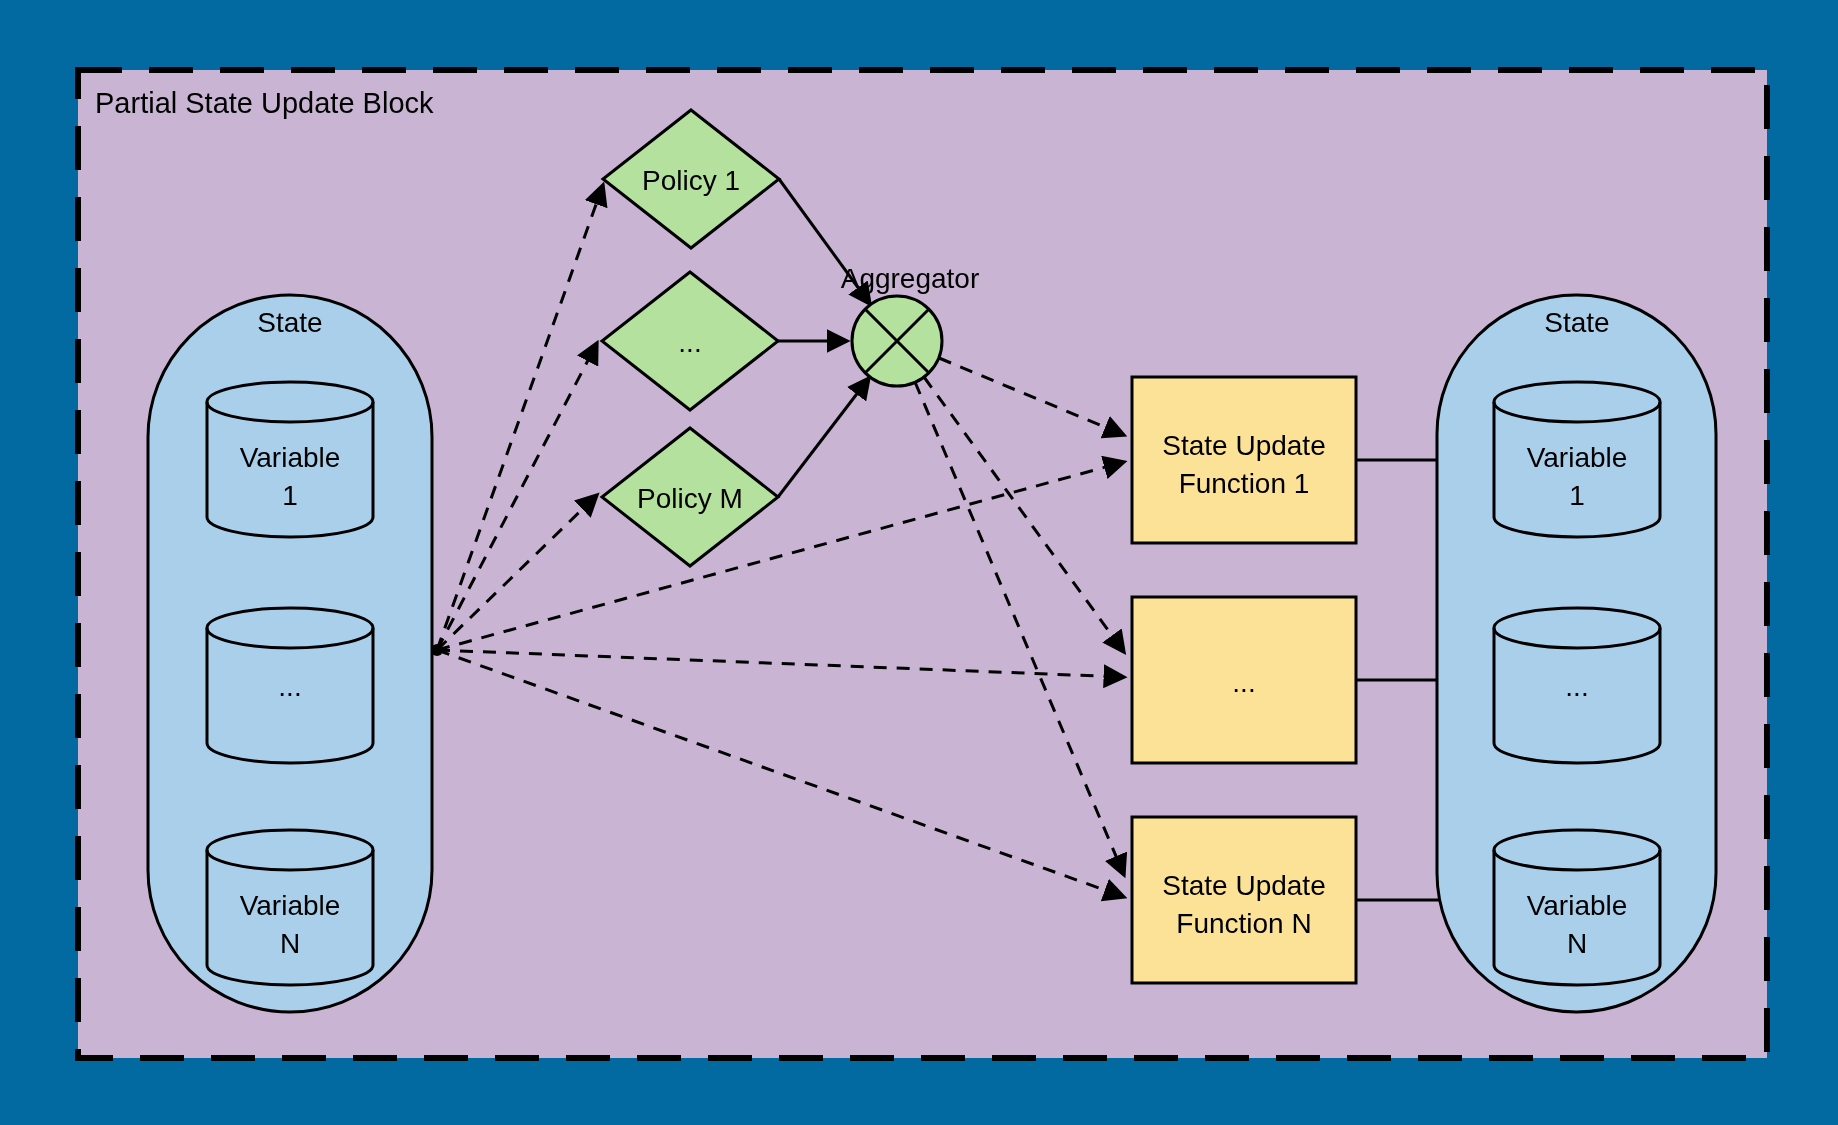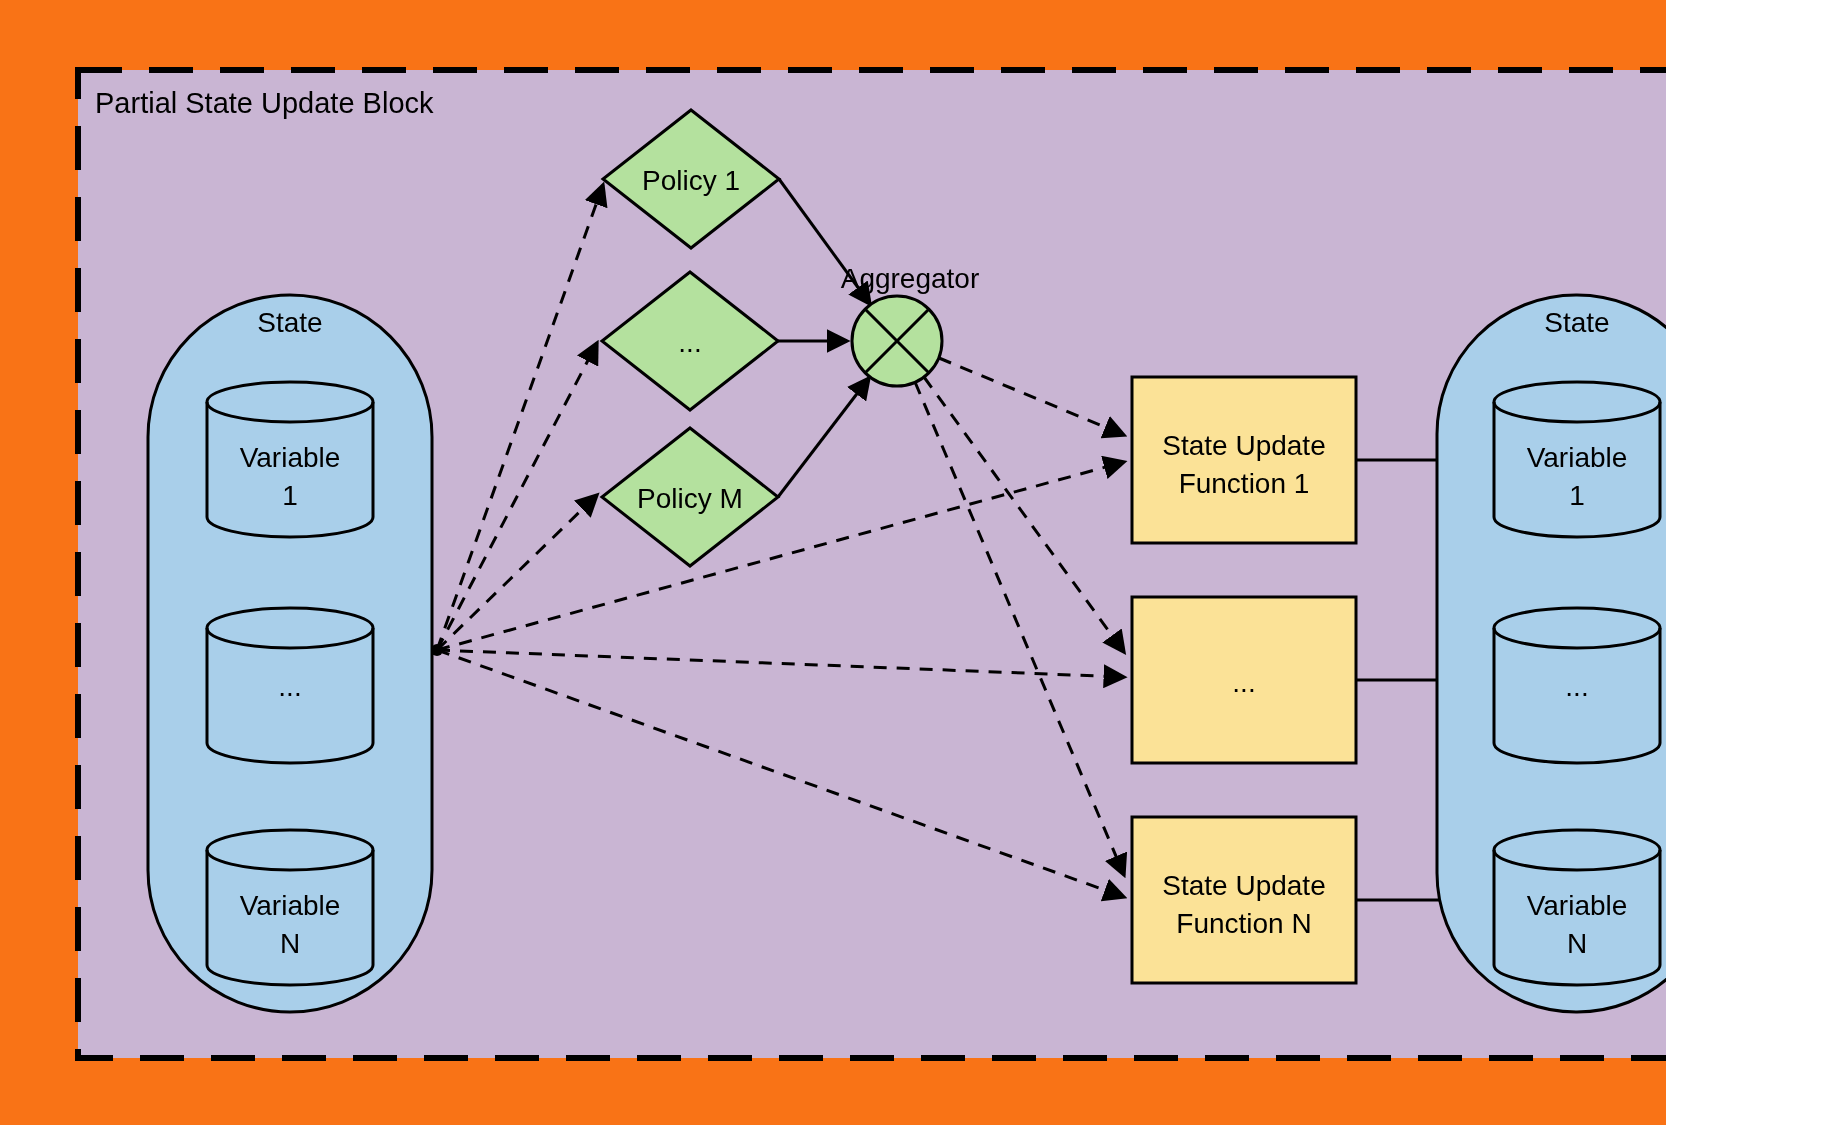--- a/index.html
+++ b/index.html
@@ -2,23 +2,23 @@
 <html><head>
 <meta charset="utf-8">
 <style>
   html, body {
     margin: 0;
     padding: 0;
     background: #ffffff;
   }
   .canvas {
     position: relative;
-    width: 1666px;
+    width: 1838px;
     height: 1125px;
-    background: #f97316;
+    background: #0369a1;
     overflow: hidden;
   }
   svg { display: block; }
   text {
     font-family: "Liberation Sans", sans-serif;
     fill: #000000;
   }
   .lbl {
     font-size: 28px;
     text-anchor: middle;

